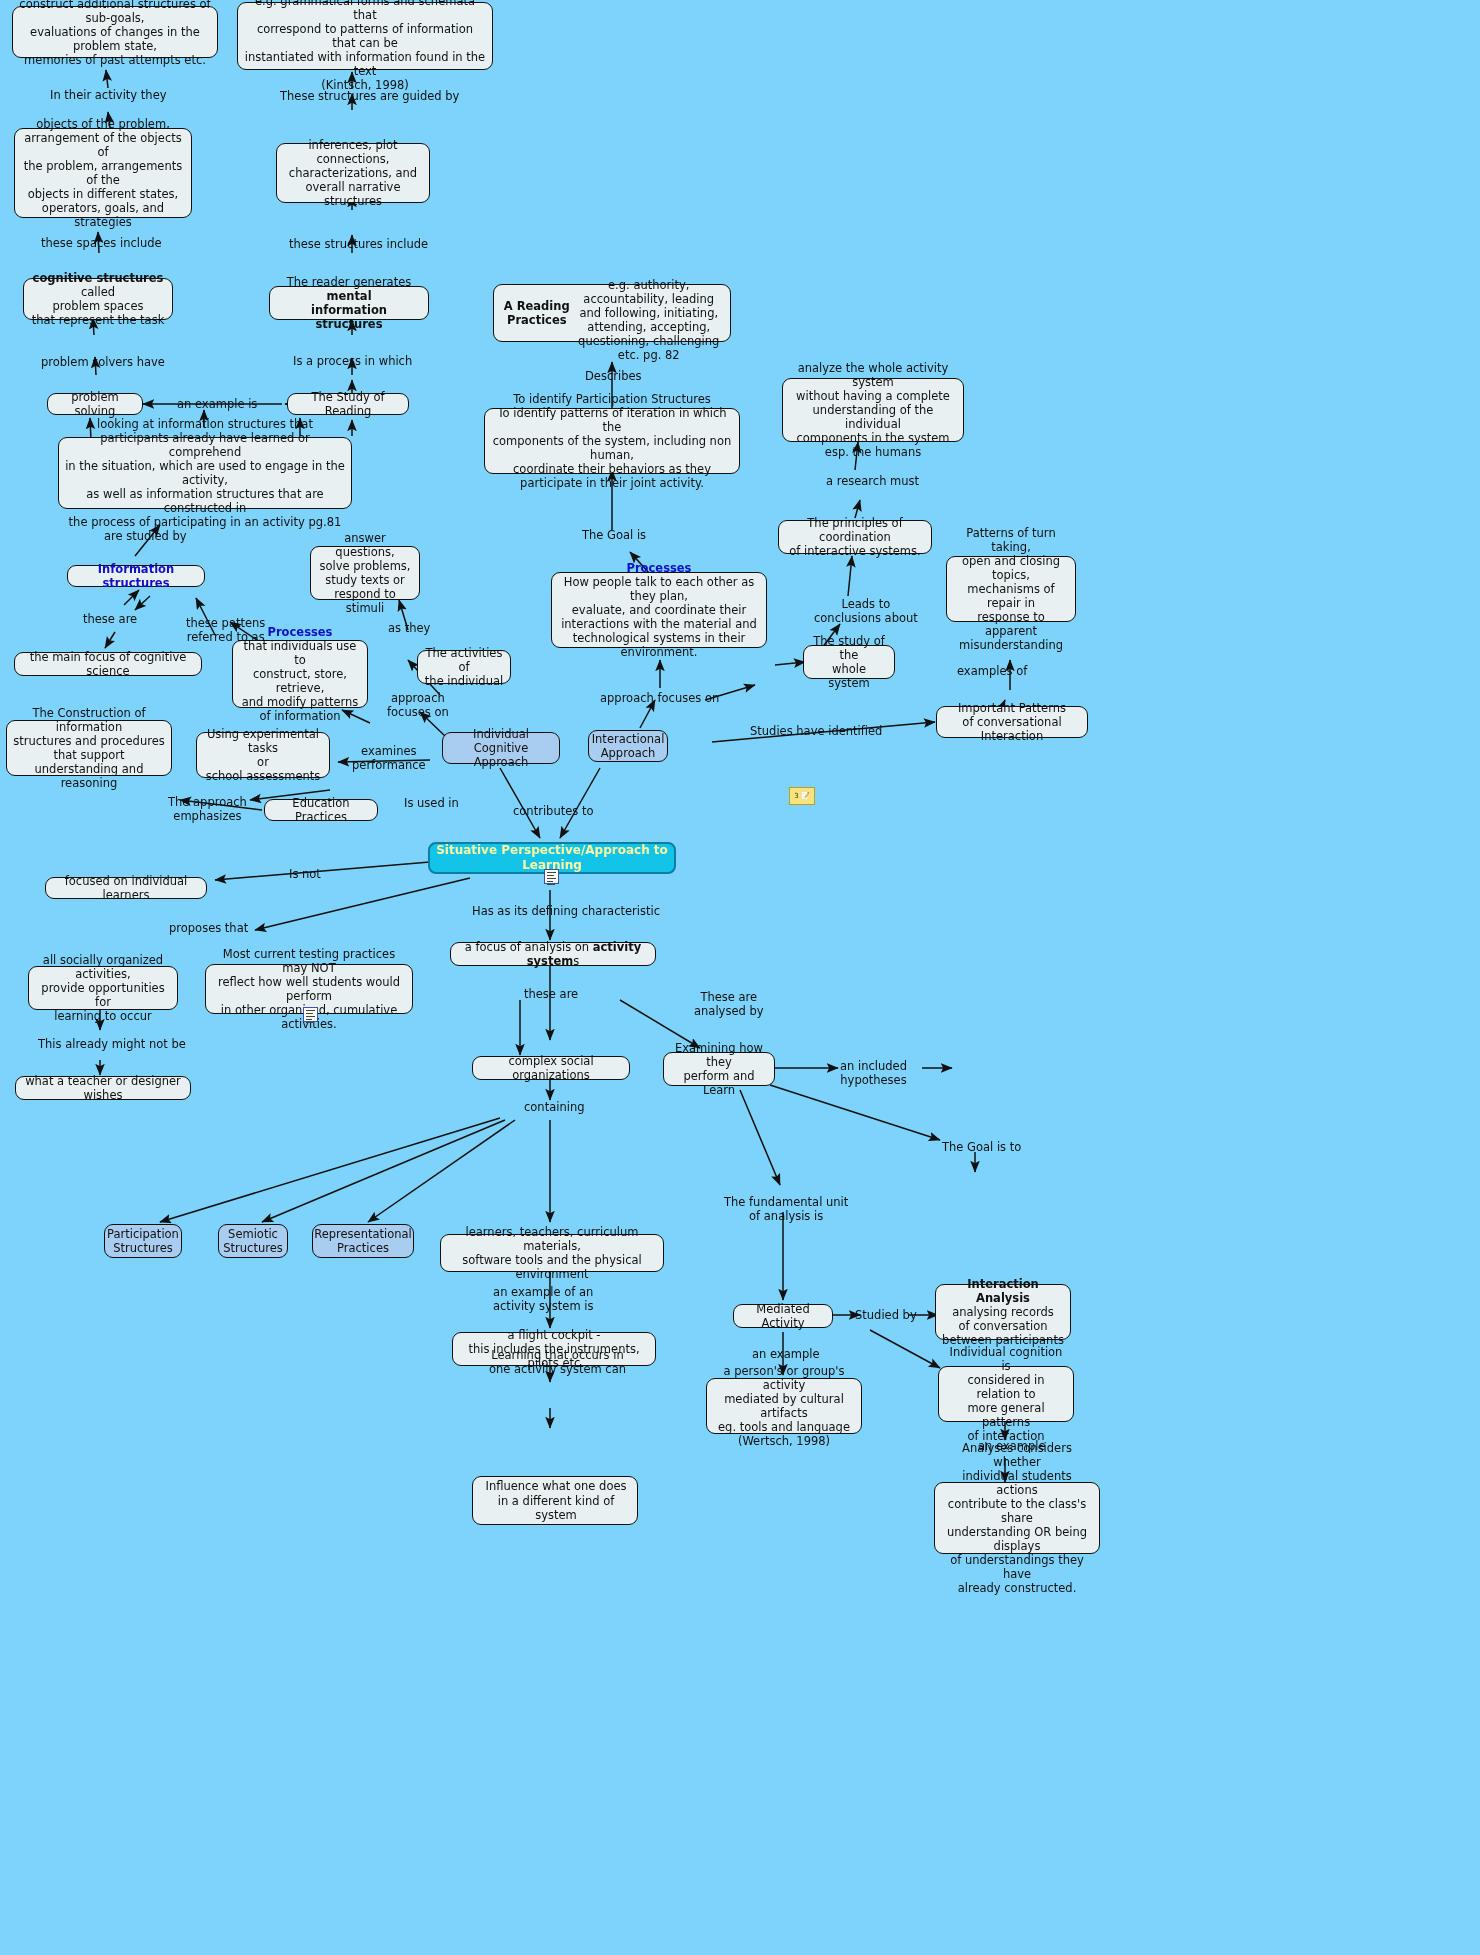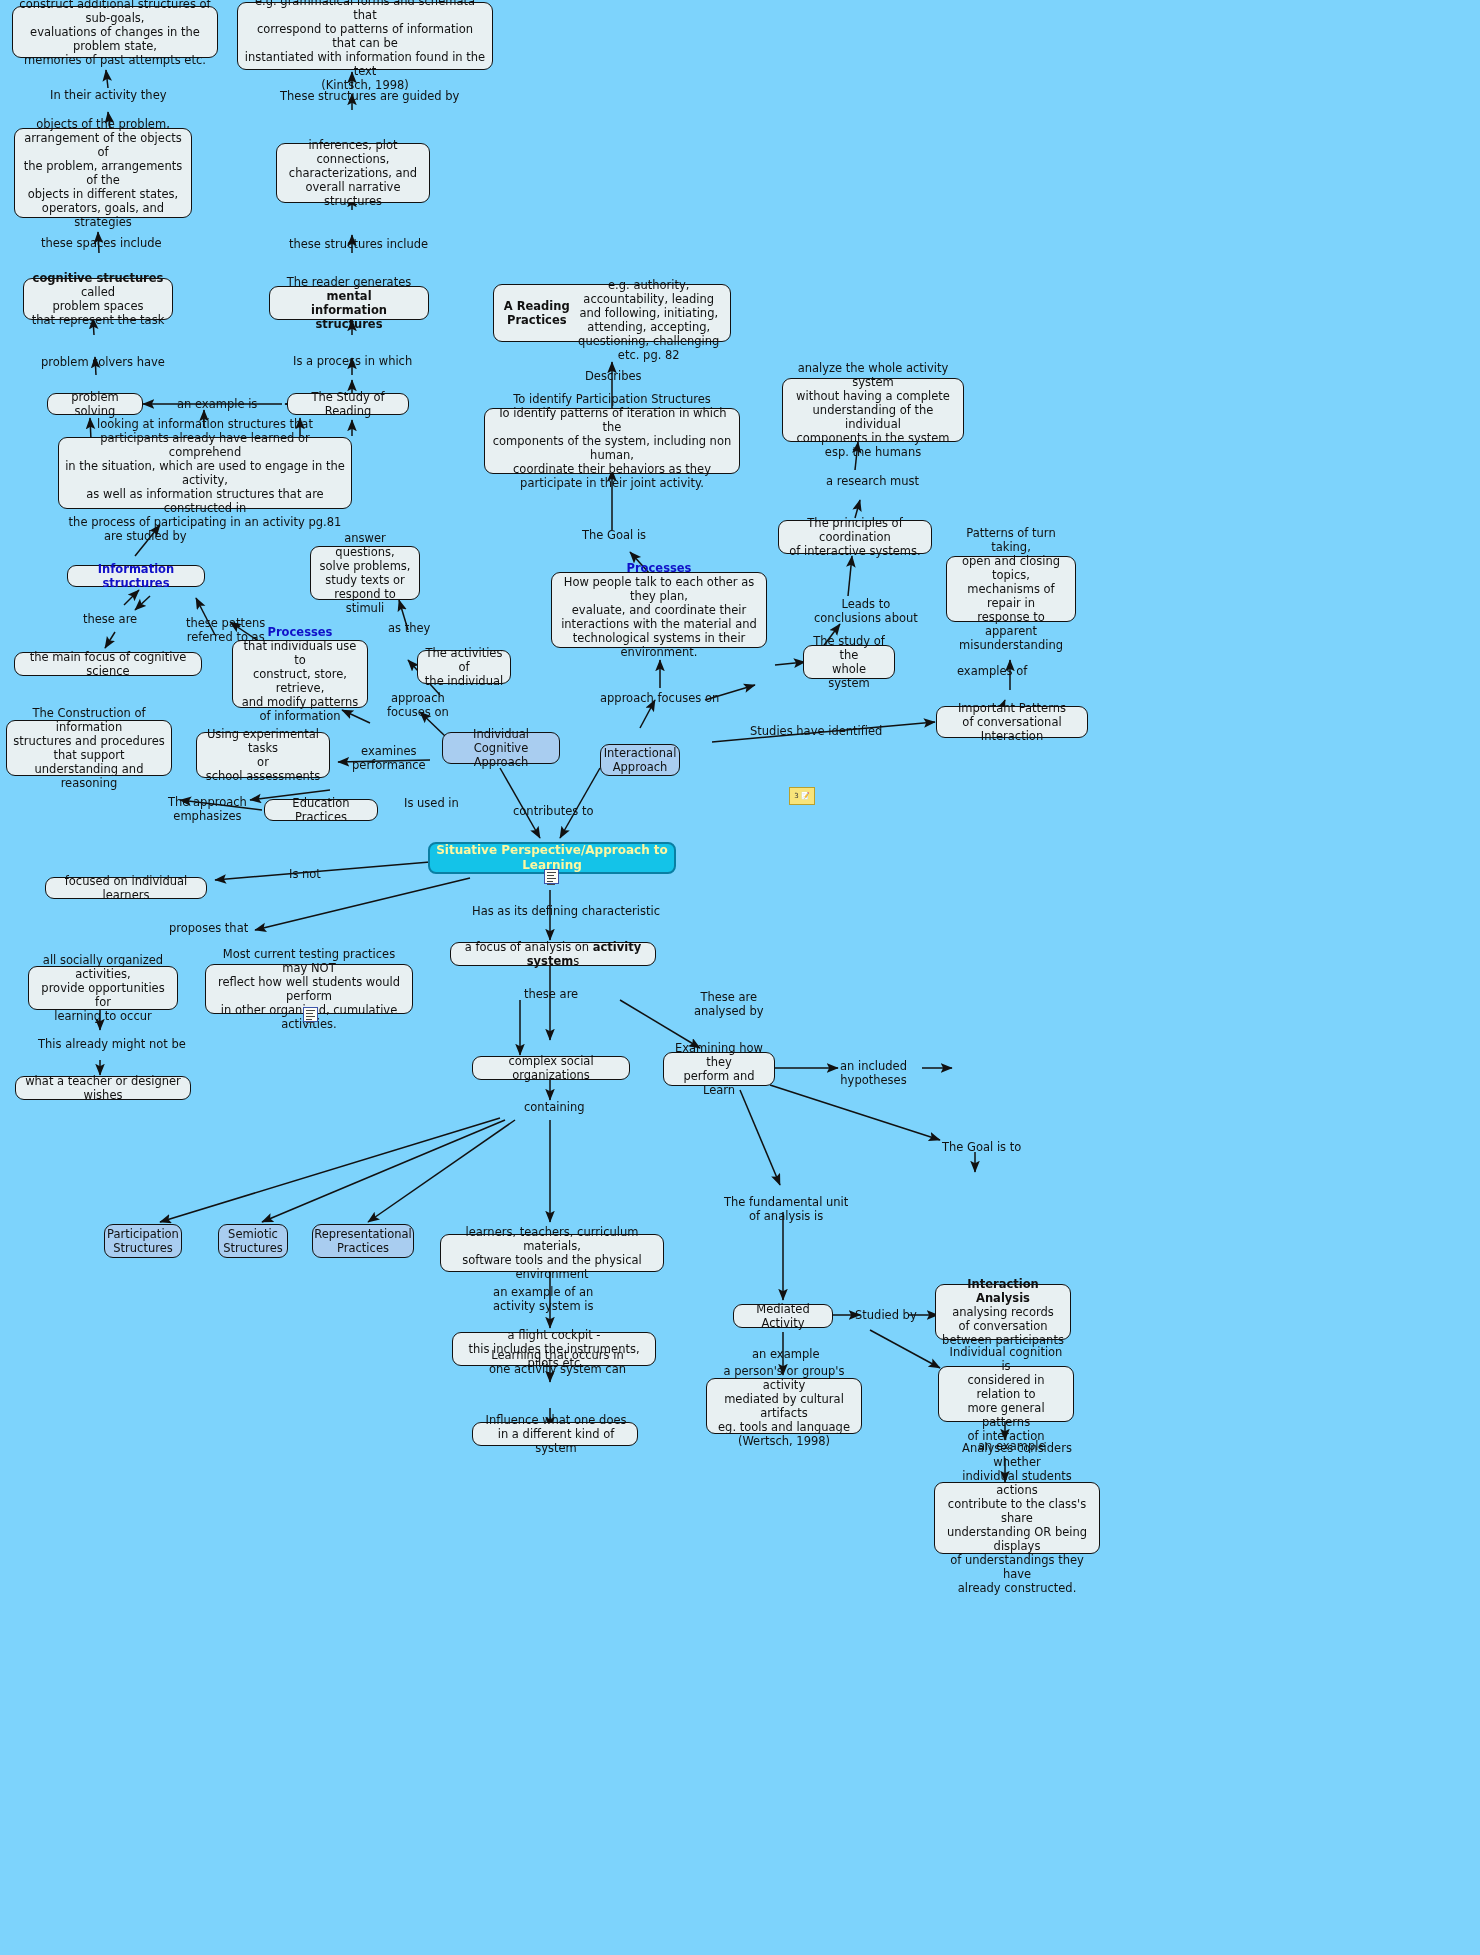--- a/index.html
+++ b/index.html
@@ -294,21 +294,21 @@
   </div>
 
   <div class="node" style="left:196px;top:732px;width:134px;height:46px;">
     Using experimental tasks<br>or<br>school assessments
   </div>
 
   <div class="node blue" style="left:442px;top:732px;width:118px;height:32px;">
     Individual Cognitive<br>Approach
   </div>
 
-  <div class="node blue" style="left:600px;top:730px;width:80px;height:32px;margin-top:14px;">
+  <div class="node blue" style="left:588px;top:730px;width:80px;height:32px;">
     Interactional<br>Approach
   </div>
 
   <div class="node" style="left:264px;top:799px;width:114px;height:22px;">
     Education Practices
   </div>
 
   <div class="node cyan" style="left:428px;top:842px;width:248px;height:32px;">
     Situative Perspective/Approach to Learning
   </div>
@@ -388,21 +388,21 @@
   </div>
 
   <div class="node" style="left:706px;top:1378px;width:156px;height:56px;">
     a person's or group's activity<br>mediated by cultural artifacts<br>eg. tools and language<br>(Wertsch, 1998)
   </div>
 
   <div class="node" style="left:938px;top:1366px;width:136px;height:56px;">
     Individual cognition is<br>considered in relation to<br>more general patterns<br>of interaction
   </div>
 
-  <div class="node" style="left:472px;top:1422px;width:166px;height:24px;padding-left:8px;">
+  <div class="node" style="left:472px;top:1476px;width:166px;height:49px;padding-left:8px;">
     Influence what one does<br>in a different kind of system
   </div>
 
   <div class="node" style="left:934px;top:1482px;width:166px;height:72px;">
     Analyses considers whether<br>individual students actions<br>contribute to the class's share<br>understanding OR being displays<br>of understandings they have<br>already constructed.
   </div>
 
   <div class="lbl" style="left:50px;top:89px;">In their activity they</div>
   <div class="lbl" style="left:280px;top:90px;">These structures are guided by</div>
   <div class="lbl" style="left:41px;top:237px;">these spaces include</div>

